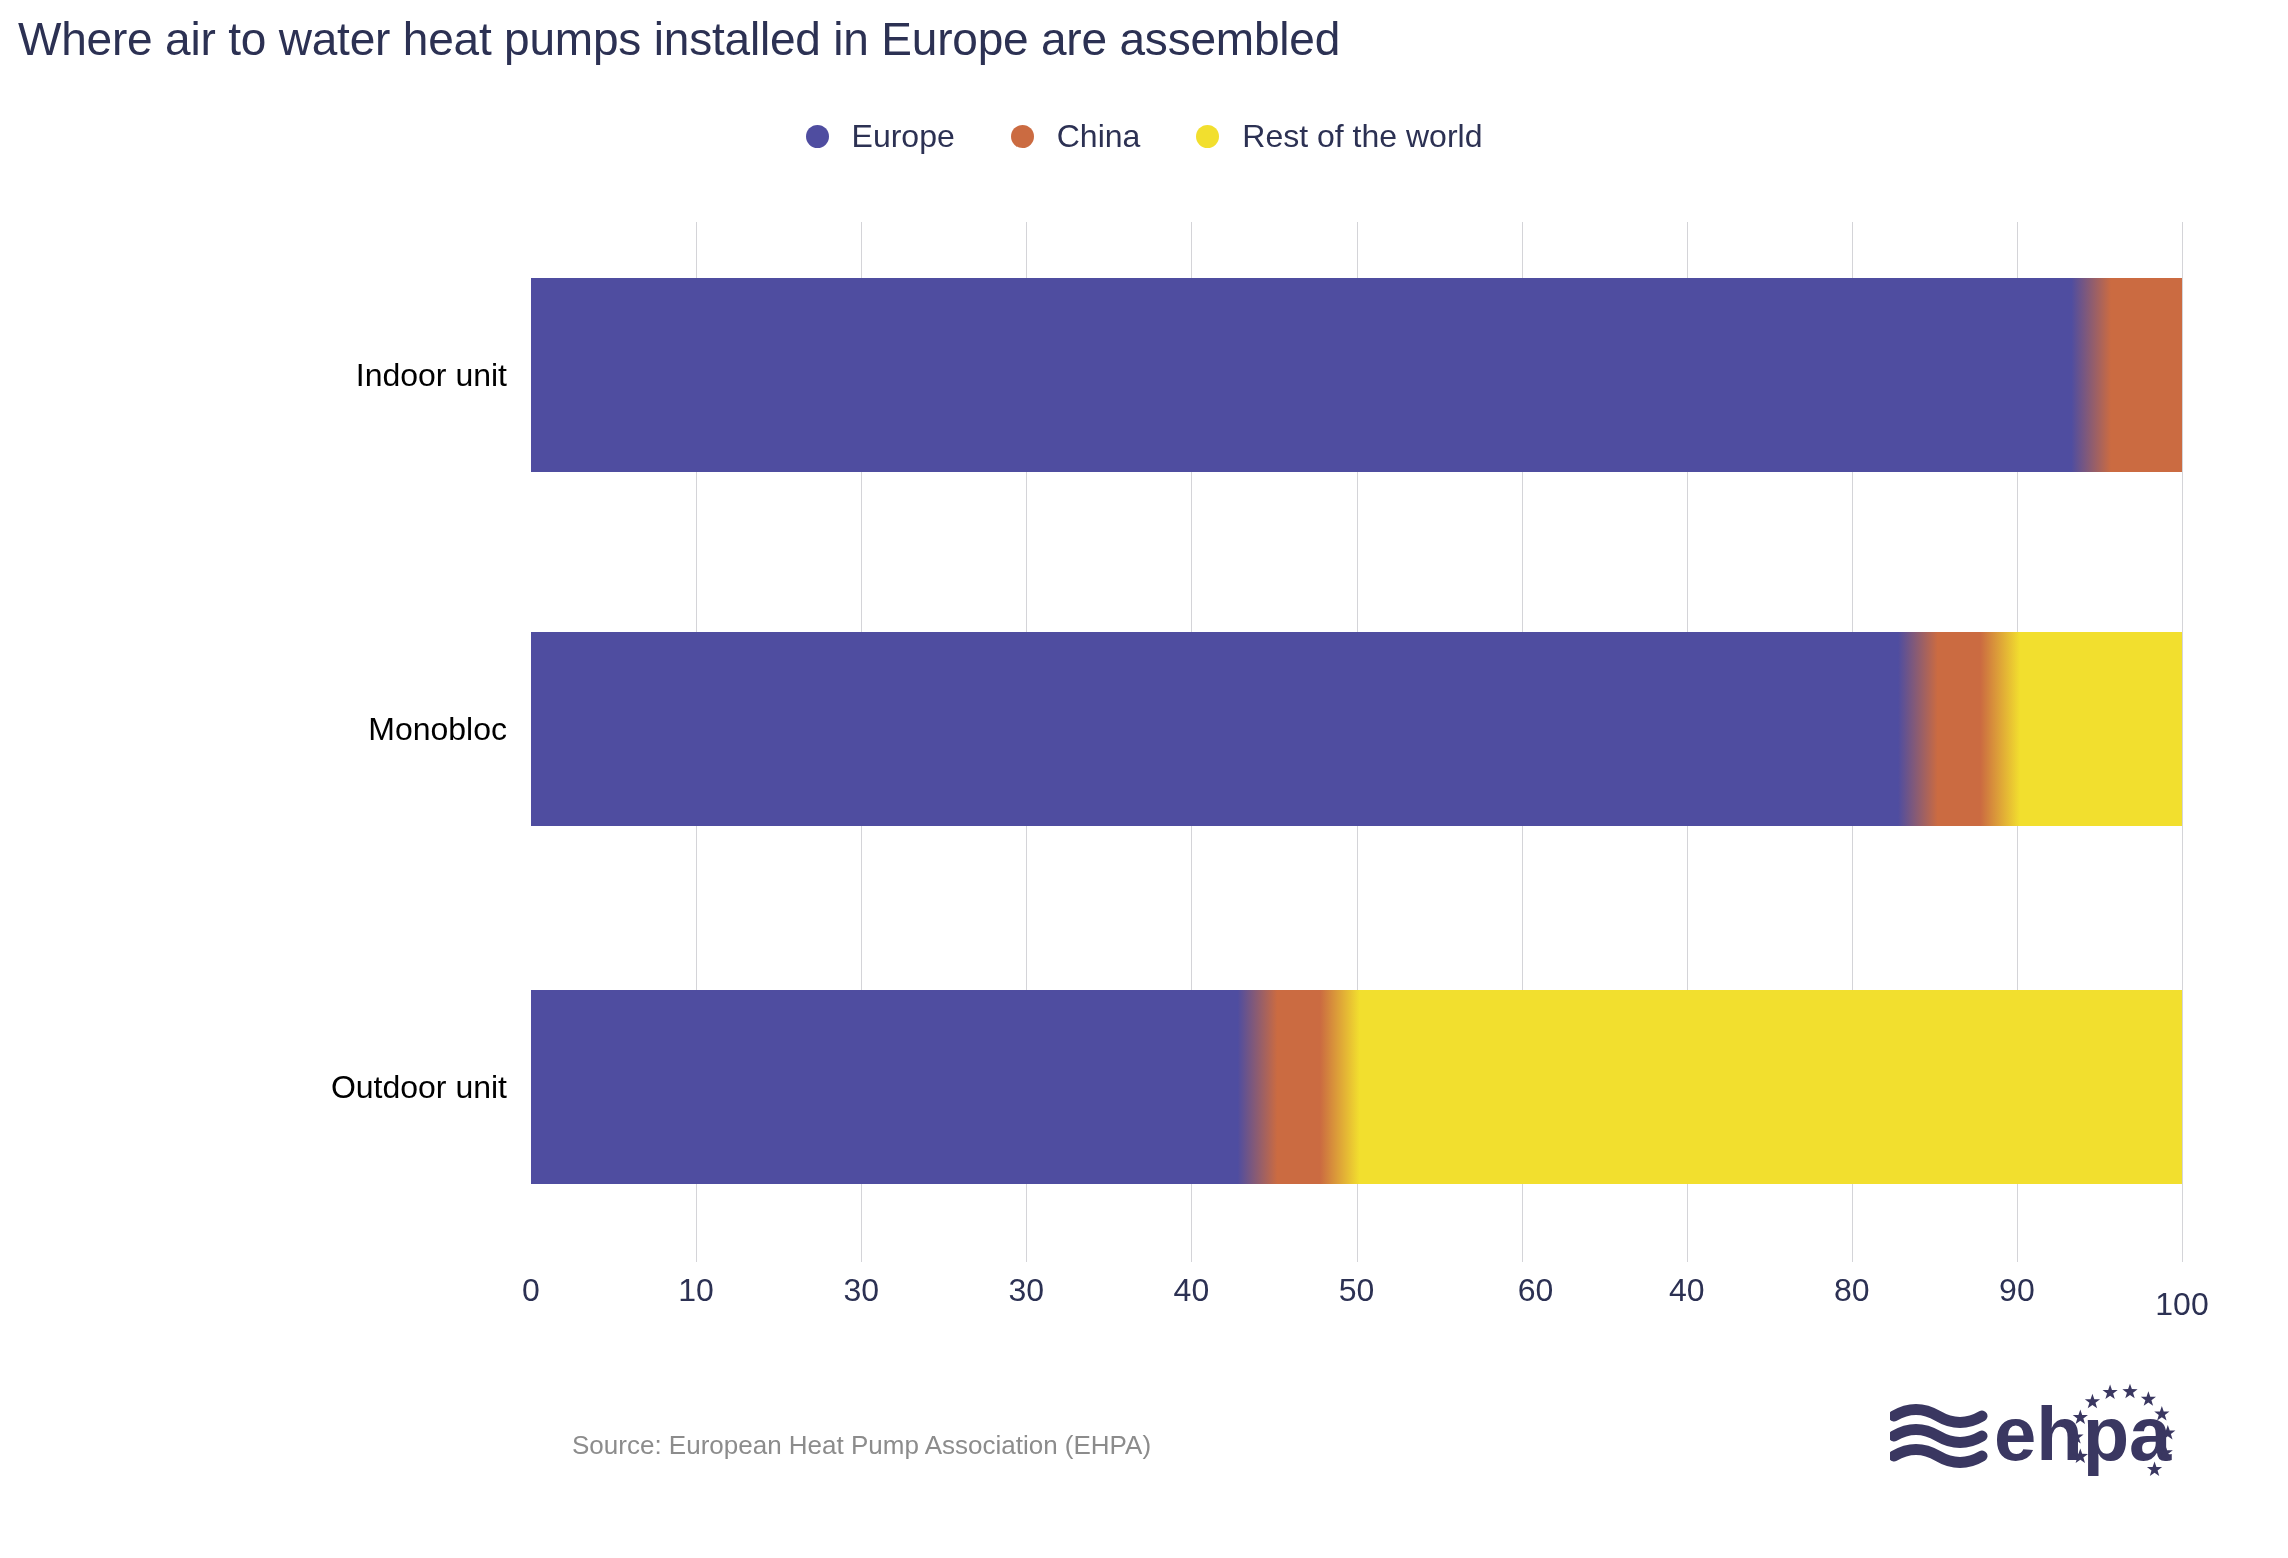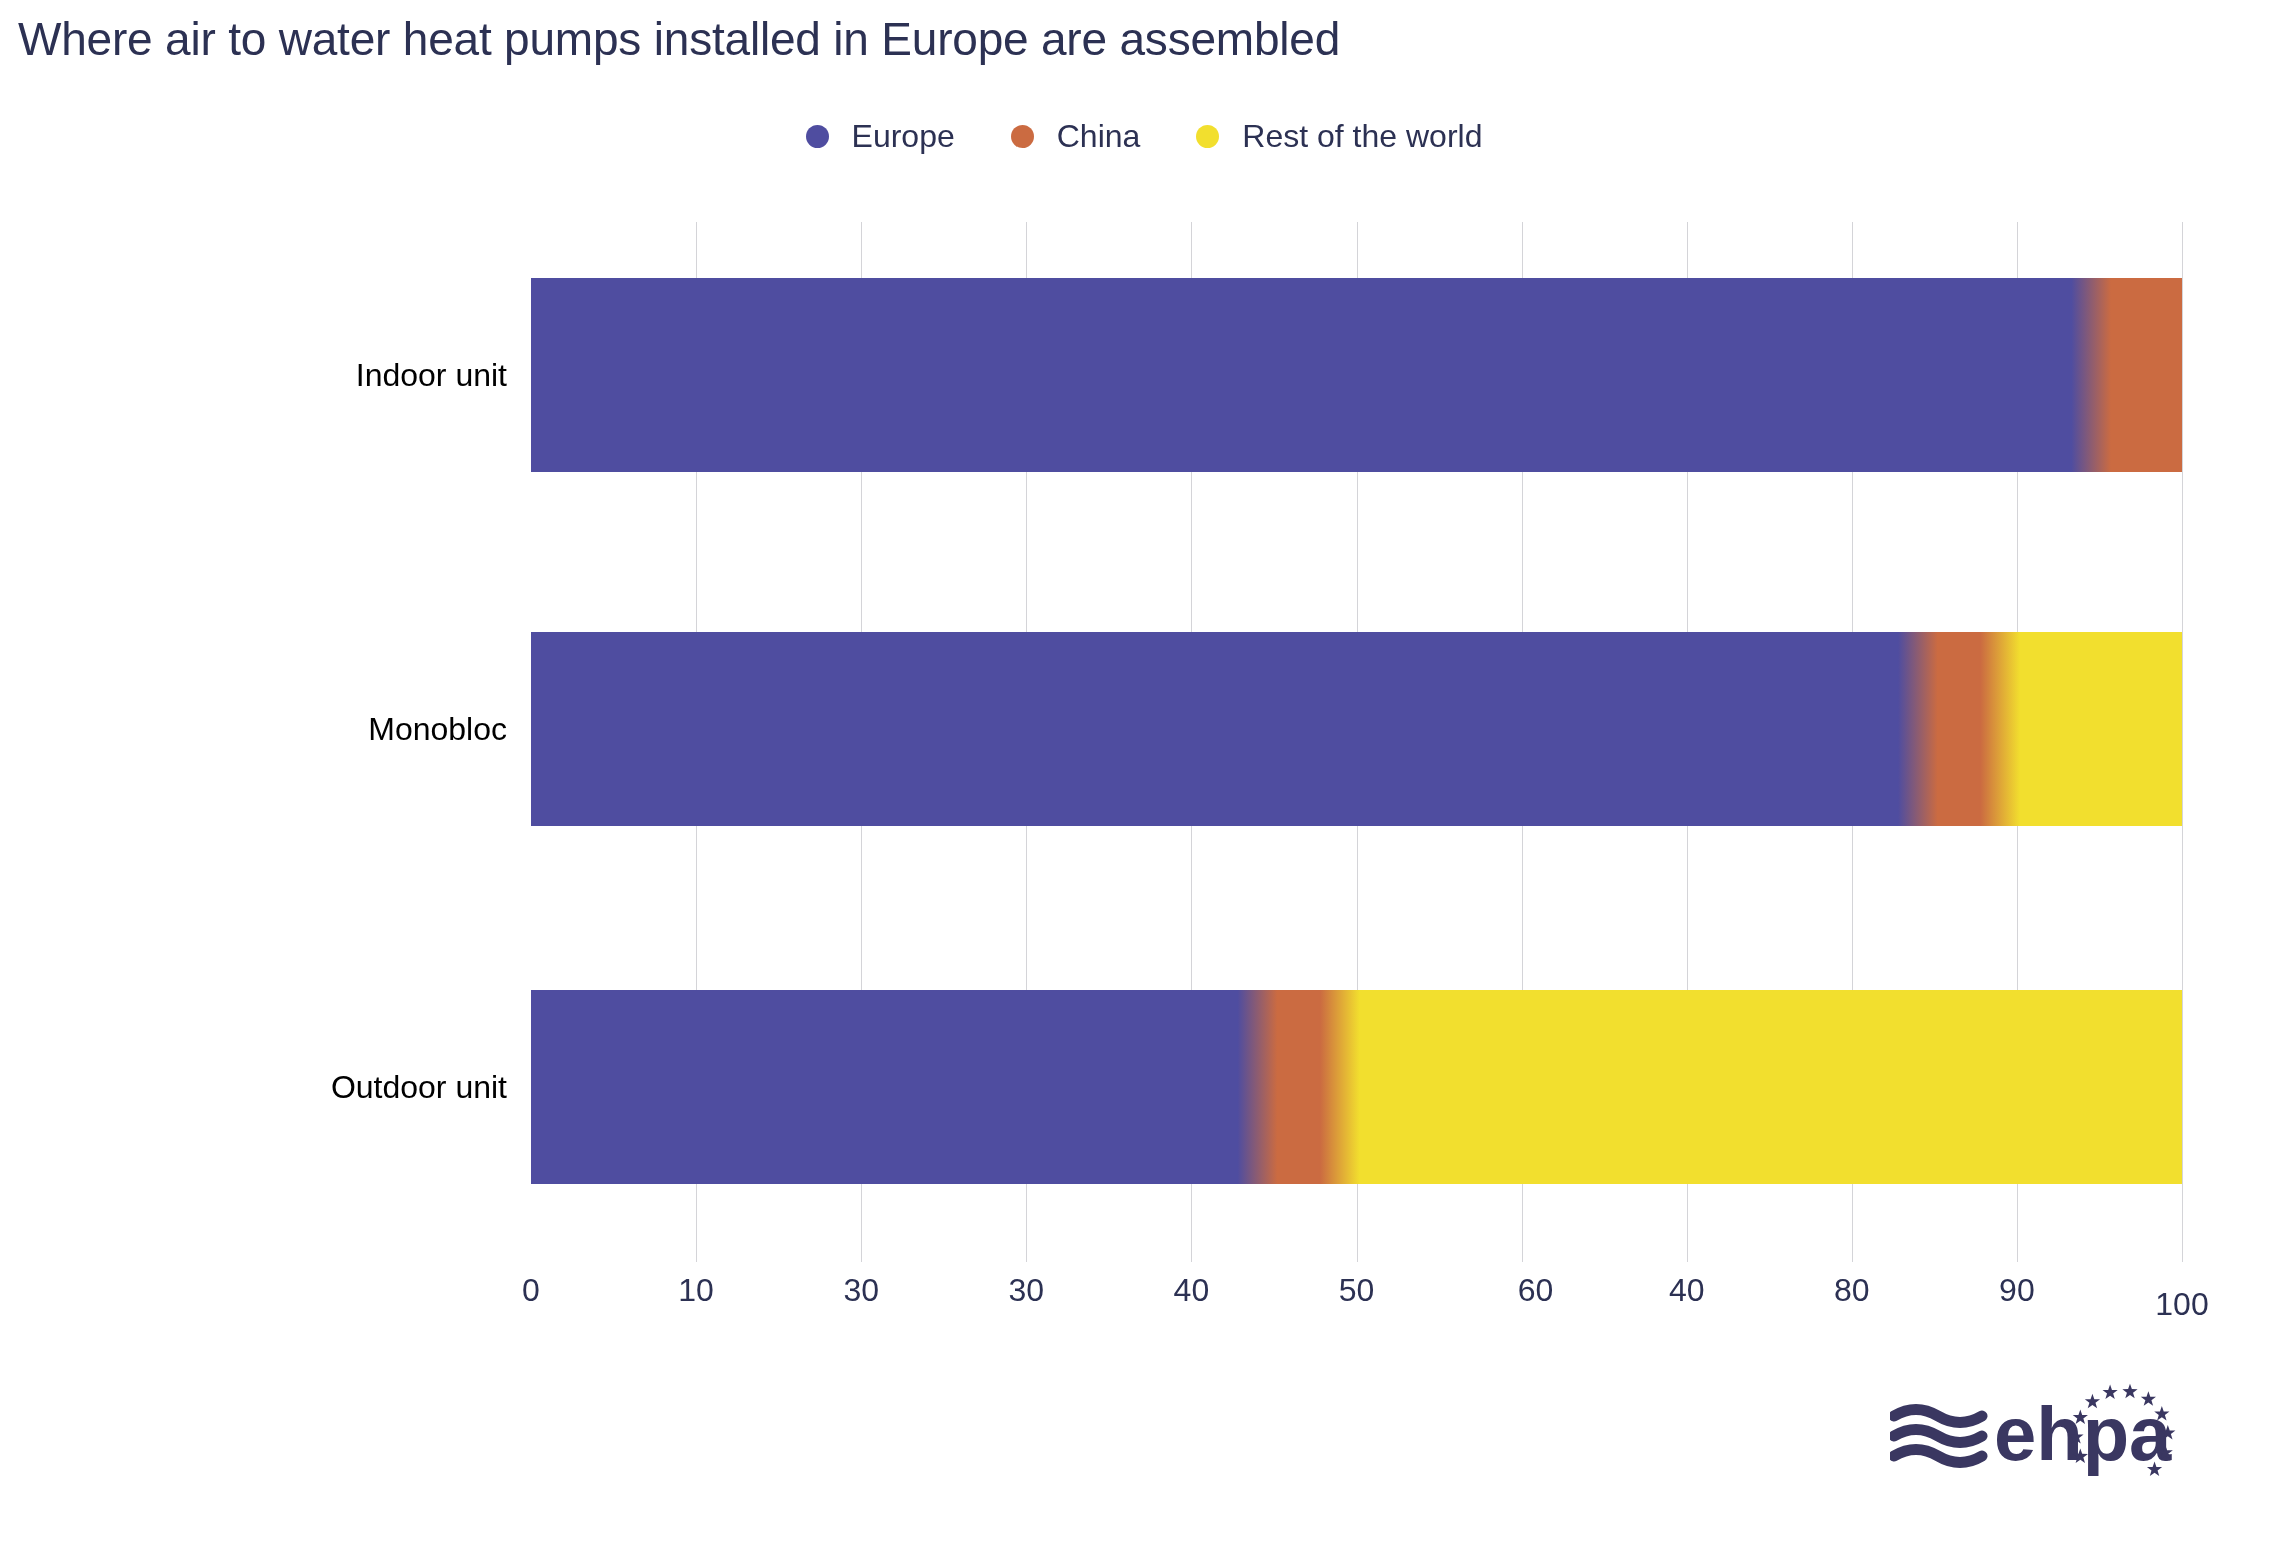--- a/index.html
+++ b/index.html
@@ -155,20 +155,21 @@
       <div class="xtick" style="left: 495.3px;">30</div>
       <div class="xtick" style="left: 660.4px;">40</div>
       <div class="xtick" style="left: 825.5px;">50</div>
       <div class="xtick" style="left: 990.6px; margin-left: 14px;">60</div>
       <div class="xtick" style="left: 1155.7px;">40</div>
       <div class="xtick" style="left: 1320.8px;">80</div>
       <div class="xtick" style="left: 1485.9px;">90</div>
       <div class="xtick" style="left: 1651px; margin-top: 14px;">100</div>
     </div>
 
+  <div class="source">Source: European Heat Pump Association (EHPA)</div>
 
   <div class="logo">
     <svg width="300" height="115" viewBox="0 0 300 115" xmlns="http://www.w3.org/2000/svg">
       <g fill="none" stroke="#3a3761" stroke-width="11" stroke-linecap="round">
         <path d="M4 34 q22 -13 44 0 q22 13 44 0"></path>
         <path d="M4 54 q22 -13 44 0 q22 13 44 0"></path>
         <path d="M4 74 q22 -13 44 0 q22 13 44 0"></path>
       </g>
       <text x="104" y="78" font-family="Liberation Sans, sans-serif" font-size="76" font-weight="700" fill="#3a3761">ehpa</text>
       <g fill="#3a3761">

